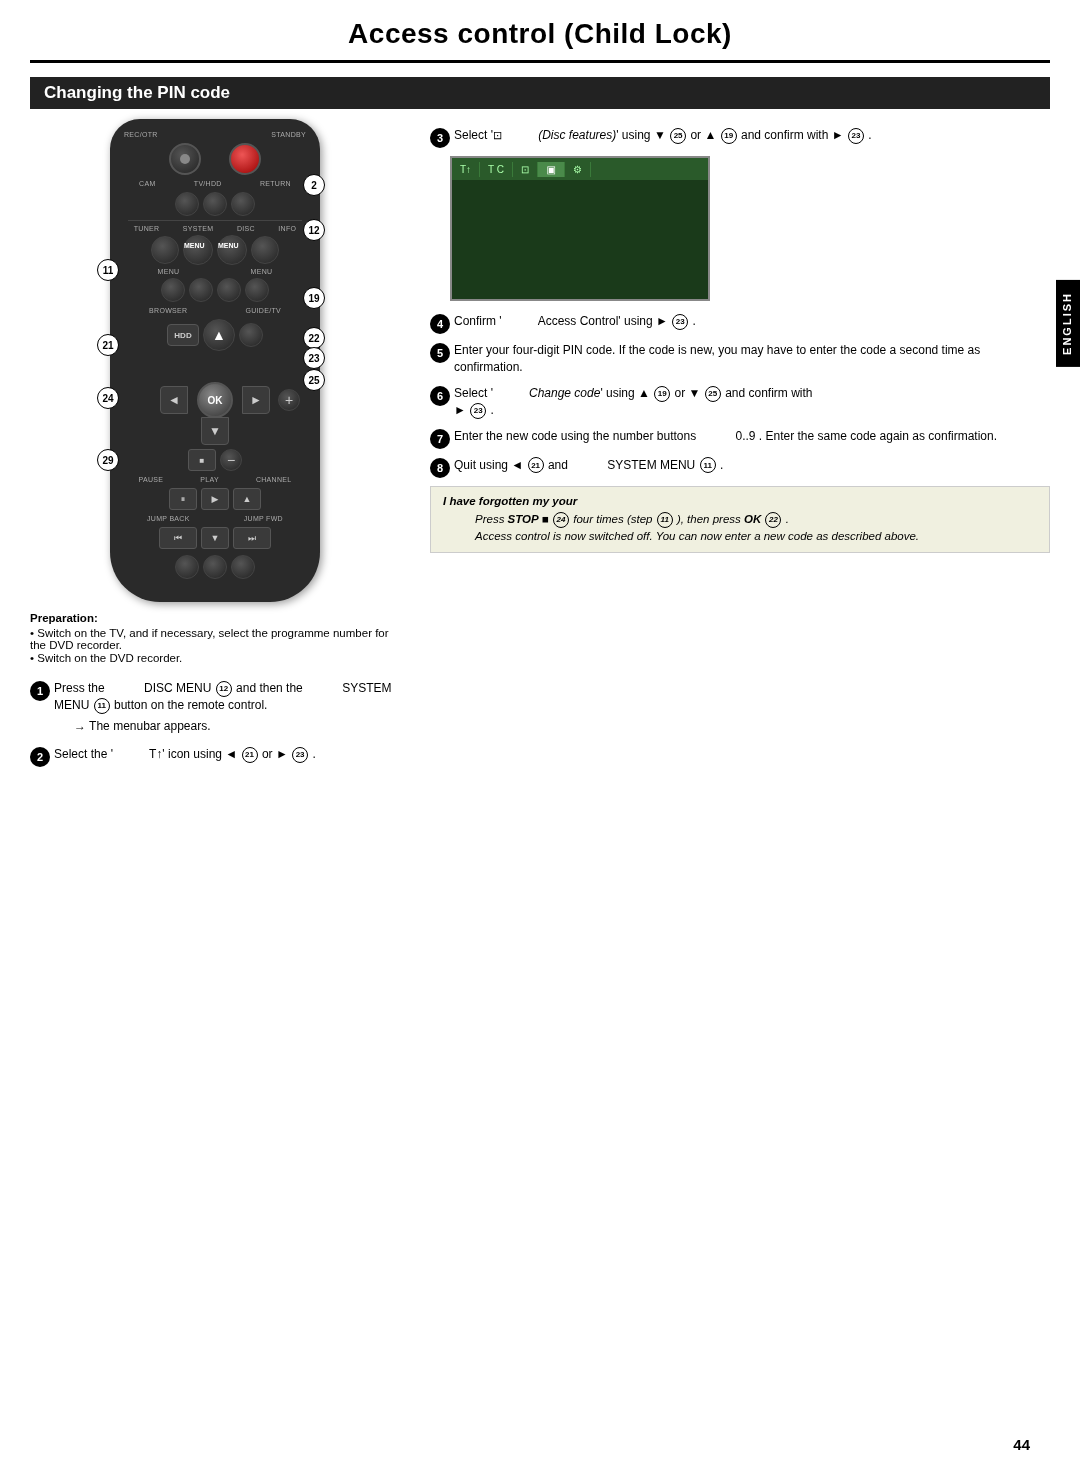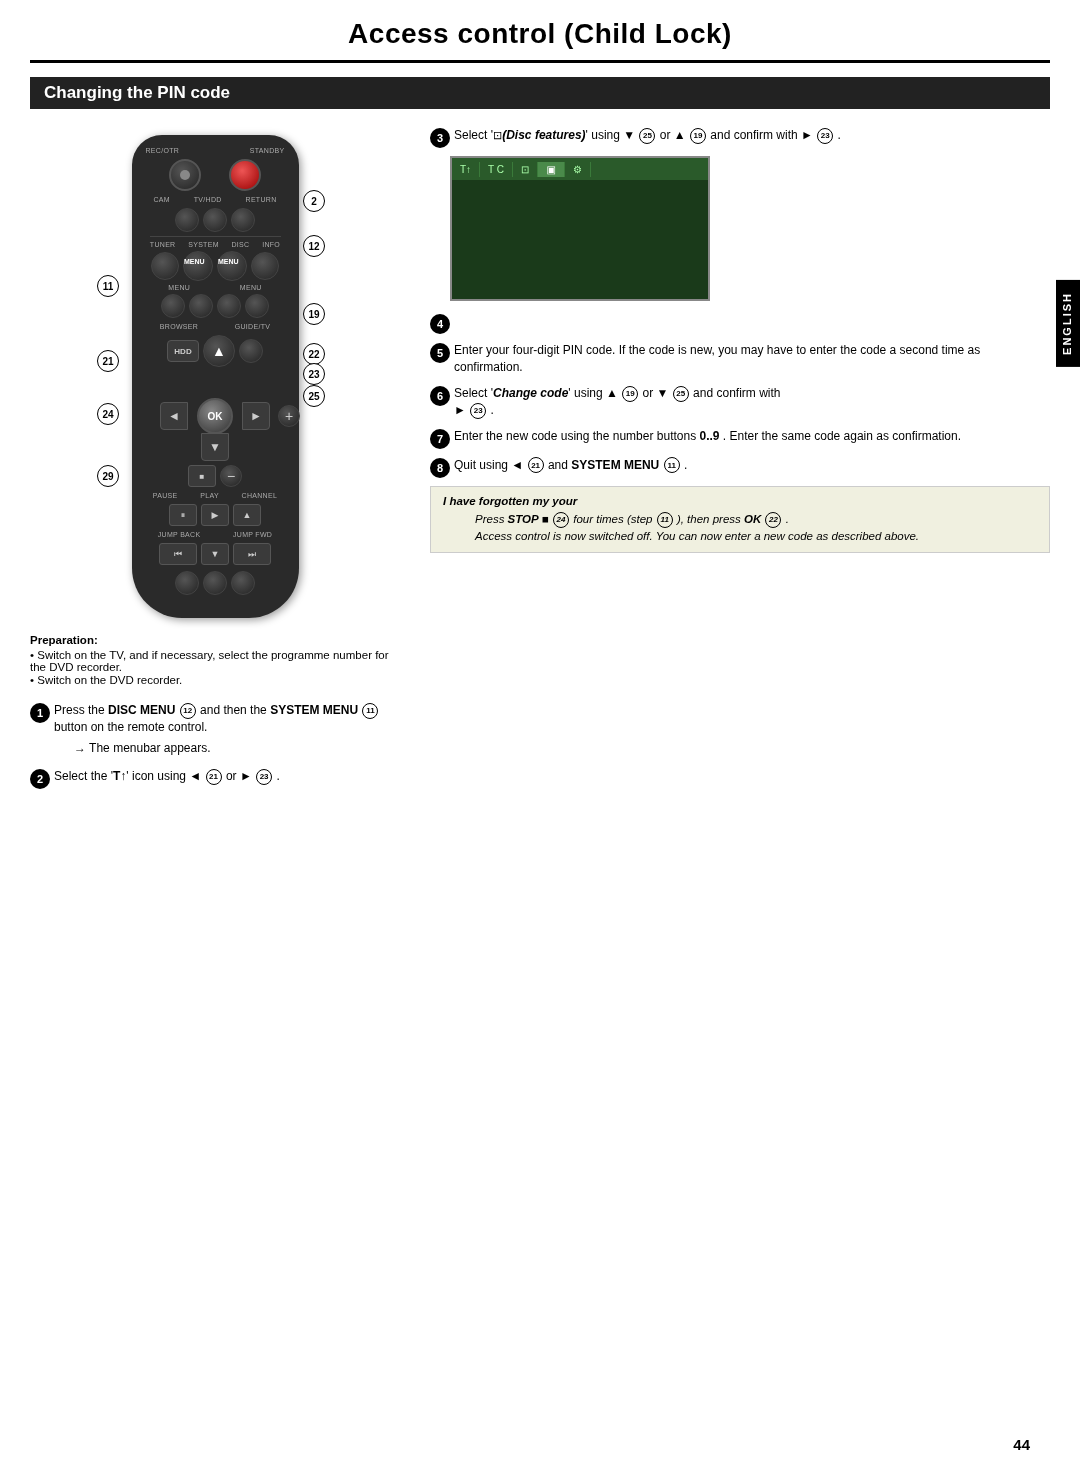--- a/index.html
+++ b/index.html
@@ -59,23 +59,23 @@
     
     .remote-container {
       position: relative;
       width: 220px;
       margin: 0 auto;
     }
 
     .remote-body {
       background: #2a2a2a;
       border-radius: 30px 30px 50px 50px;
-      width: 167px;
+      width: 210px;
       min-height: 420px;
-      margin: 16px auto;
+      margin: 0 auto;
       position: relative;
       padding: 12px 10px 20px 10px;
       box-shadow: 2px 2px 8px rgba(0,0,0,0.4);
     }
 
     
     .callout {
       position: absolute;
       width: 22px;
       height: 22px;
@@ -179,21 +179,21 @@
       font-size: 11px;
       font-weight: bold;
       flex-shrink: 0;
       margin-top: 1px;
     }
     .step-text {
       flex: 1;
       font-size: 12px;
       line-height: 1.45;
     }
-    .step-text b { font-weight: bold; }
+    .step-text b { font-weight: normal; padding-left: 36px; }
     .step-text i { font-style: italic; }
 
     
     .screen-mockup {
       border: 2px solid #888;
       background: #1a3a1a;
       width: 260px;
       height: 145px;
       margin: 8px 0 12px 20px;
       position: relative;
@@ -543,20 +543,23 @@
         <div class="screen-tab">T↑</div>
         <div class="screen-tab">T C</div>
         <div class="screen-tab">⊡</div>
         <div class="screen-tab active">▣</div>
         <div class="screen-tab">⚙</div>
       </div>
     </div>
 
     <div class="step">
       <div class="step-num">4</div>
+      <div class="step-text">
+        Confirm '<b>Access Control</b>' using ► <span class="cn">23</span> .
+      </div>
     </div>
 
     <div class="step">
       <div class="step-num">5</div>
       <div class="step-text">
         Enter your four-digit PIN code. If the code is new, you may have to enter the code a second time as confirmation.
       </div>
     </div>
 
     <div class="step">

